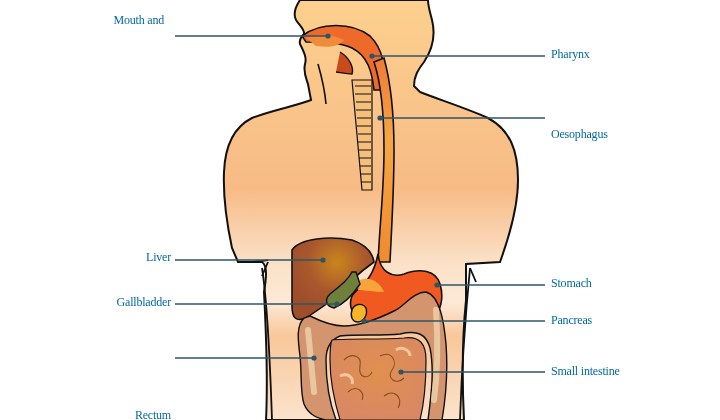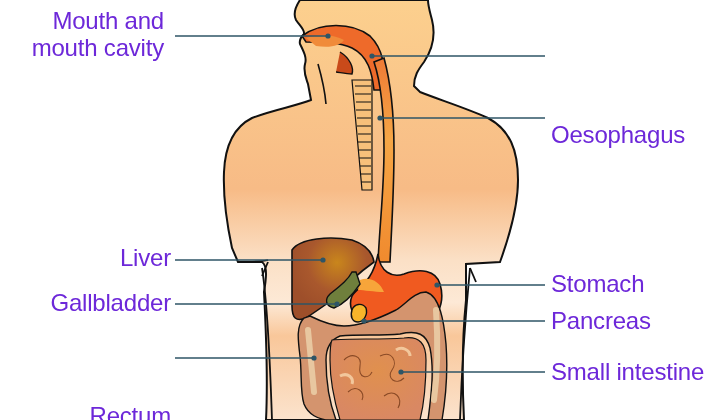--- a/index.html
+++ b/index.html
@@ -1,23 +1,23 @@
 <!DOCTYPE html>
 <html><head>
 <meta charset="utf-8">
 <style>
   html, body { margin: 0; padding: 0; background: #ffffff; }
   body { width: 720px; height: 420px; overflow: hidden; position: relative; }
   #stage { position: absolute; left: 0; top: 0; width: 720px; height: 420px; }
   svg.art { position: absolute; left: 0; top: 0; }
   .lbl {
     position: absolute;
-    font-family: Liberation Sans, sans-serif;
-    font-size: 24px;
-    color: #6d28d9;
+    font-family: Liberation Serif, serif;
+    font-size: 12px;
+    color: #0369a1;
     line-height: 27px;
     white-space: nowrap;
     letter-spacing: -0.2px;
   }
   .lbl.left { text-align: right; }
   .lbl.right { text-align: left; }
 </style>
 </head>
 <body>
 
@@ -129,22 +129,22 @@
         <circle cx="437" cy="285" r="2.6" stroke="none"></circle>
       <line x1="364" y1="321" x2="545" y2="321"></line>
         <circle cx="364" cy="321" r="2.6" stroke="none"></circle>
       <line x1="401" y1="372" x2="545" y2="372"></line>
         <circle cx="401" cy="372" r="2.6" stroke="none"></circle>
     </g>
   </svg>
 
   <div class="lbl left" style="right:556px; top:7px;">
     <div>Mouth and</div>
-    <div>mouth cavity</div>
   </div>
+  <div class="lbl right" style="left:551px; top:41px;">Pharynx</div>
   <div class="lbl right" style="left:551px; top:103px;margin-top:18px;">Oesophagus</div>
   <div class="lbl left" style="right:549px; top:244px;">Liver</div>
   <div class="lbl left" style="right:549px; top:289px;margin-left:28px;">Gallbladder</div>
   <div class="lbl left" style="right:549px; top:402px;">Rectum</div>
   <div class="lbl right" style="left:551px; top:270px;">Stomach</div>
   <div class="lbl right" style="left:551px; top:307px;">Pancreas</div>
   <div class="lbl right" style="left:551px; top:358px;">Small intestine</div>
 
 </div>
 

